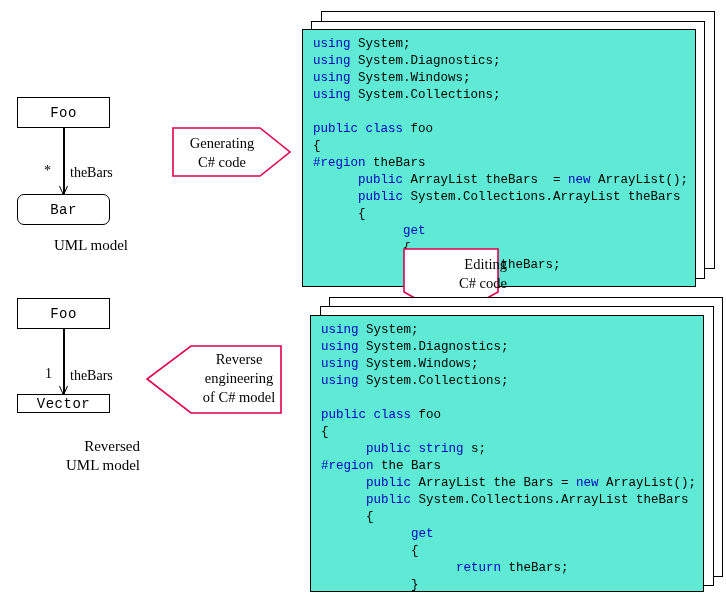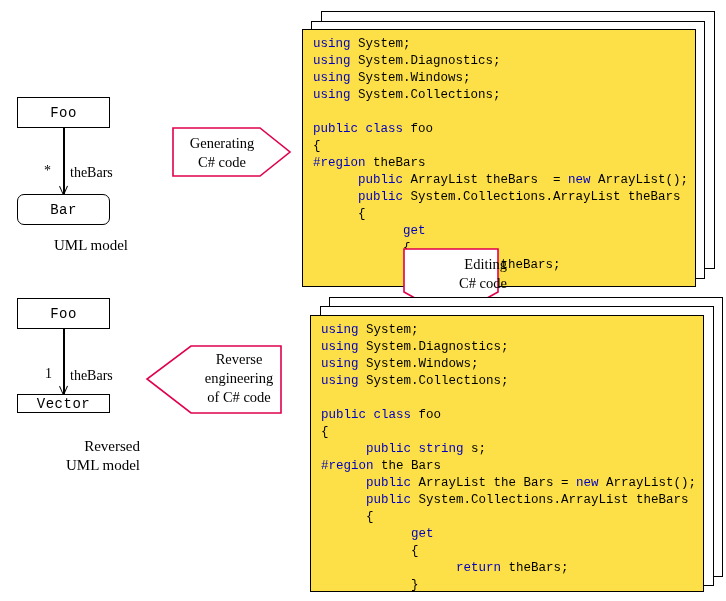--- a/index.html
+++ b/index.html
@@ -92,21 +92,21 @@
   .page-stack { position: absolute; }
   .page-shadow {
     position: absolute;
     border: 1.5px solid #000000;
     background: #ffffff;
     box-sizing: border-box;
   }
   .page-front {
     position: absolute;
     border: 1.5px solid #000000;
-    background: #fde047;
+    background: #5eead4;
     box-sizing: border-box;
     overflow: hidden;
   }
   .code {
     font-family: "Liberation Mono", "DejaVu Sans Mono", monospace;
     font-size: 12.5px;
     line-height: 17px;
     color: #000000;
     white-space: pre;
     padding: 6px 0 6px 10px;
@@ -178,21 +178,21 @@
   <div class="callout-text" style="left:10px; top:8px; width:80px;">Generating
 C# code</div>
 </div>
 
 <div class="callout" style="left:146px; top:345px; width:136px; height:70px;">
   <svg width="136" height="70" viewBox="0 0 136 70">
     <polygon points="135,1 45,1 1,34 45,68 135,68" fill="#ffffff" stroke="#e0004d" stroke-width="1.6" stroke-linejoin="miter"></polygon>
   </svg>
   <div class="callout-text" style="left:49px; top:5px; width:88px;">Reverse
 engineering
-of C# code</div>
+of C# model</div>
 </div>
 
 <div class="page-stack">
   <div class="page-shadow" style="left:321px; top:11px; width:394px; height:258px;"></div>
   <div class="page-shadow" style="left:311px; top:21px; width:394px; height:258px;"></div>
   <div class="page-front" style="left:302px; top:29px; width:394px; height:258px;">
     <div class="code"><div><span class="kw">using</span><span class="pln"> System;</span></div><div><span class="kw">using</span><span class="pln"> System.Diagnostics;</span></div><div><span class="kw">using</span><span class="pln"> System.Windows;</span></div><div><span class="kw">using</span><span class="pln"> System.Collections;</span></div><div>&nbsp;</div><div><span class="kw">public class</span><span class="pln"> foo</span></div><div><span class="pln">{</span></div><div><span class="pp">#region</span><span class="pln"> theBars</span></div><div><span class="pln">      </span><span class="kw">public</span><span class="pln"> ArrayList theBars  = </span><span class="kw">new</span><span class="pln"> ArrayList();</span></div><div><span class="pln">      </span><span class="kw">public</span><span class="pln"> System.Collections.ArrayList theBars</span></div><div><span class="pln">      {</span></div><div><span class="pln">            </span><span class="kw">get</span></div><div><span class="pln">            {</span></div><div><span class="pln">                  </span><span class="kw">return</span><span class="pln"> theBars;</span></div><div><span class="pln">            }</span></div></div>
   </div>
 </div>
 

